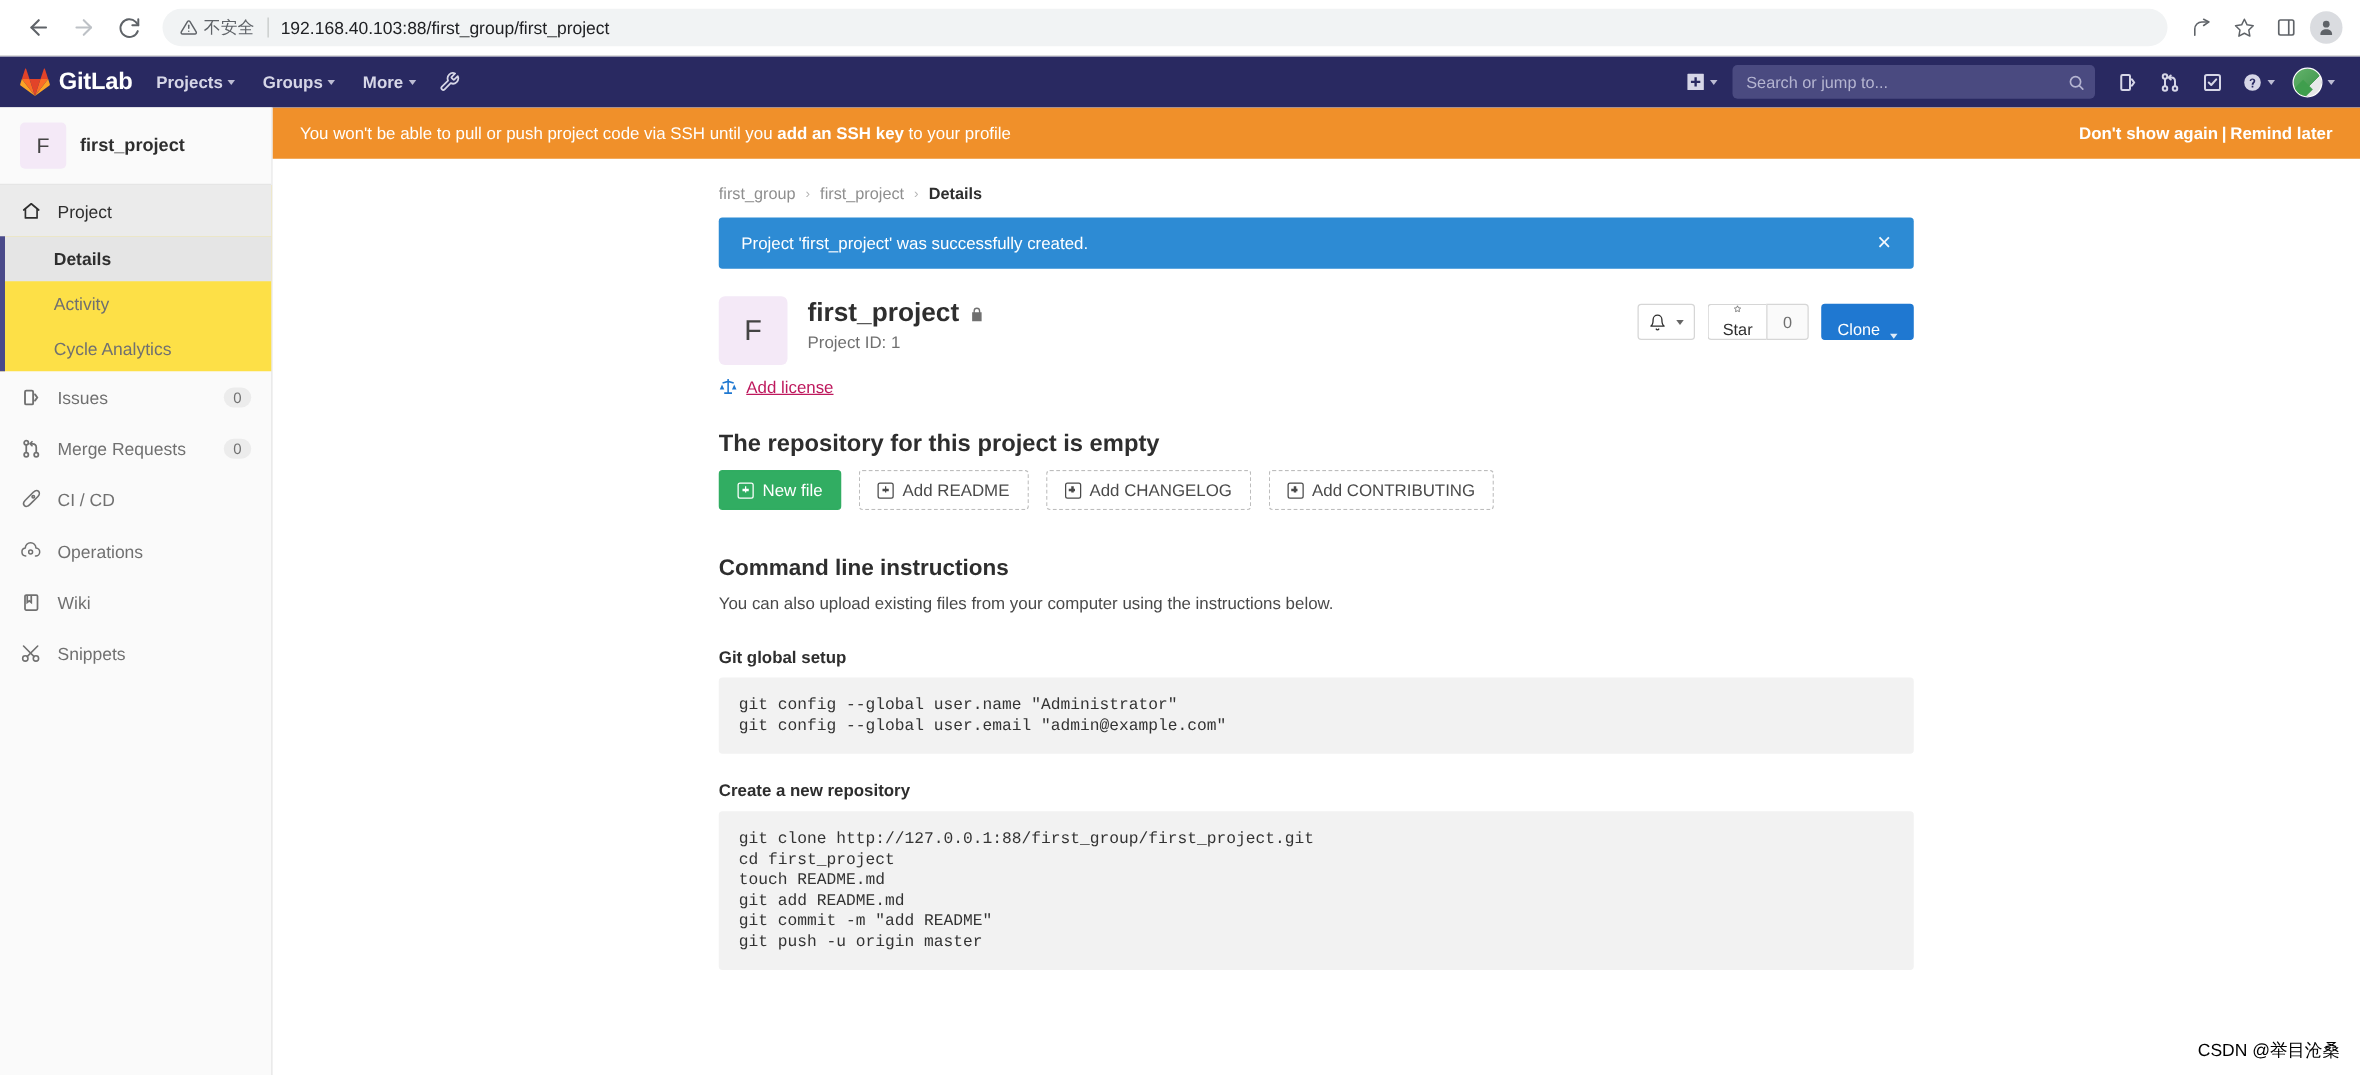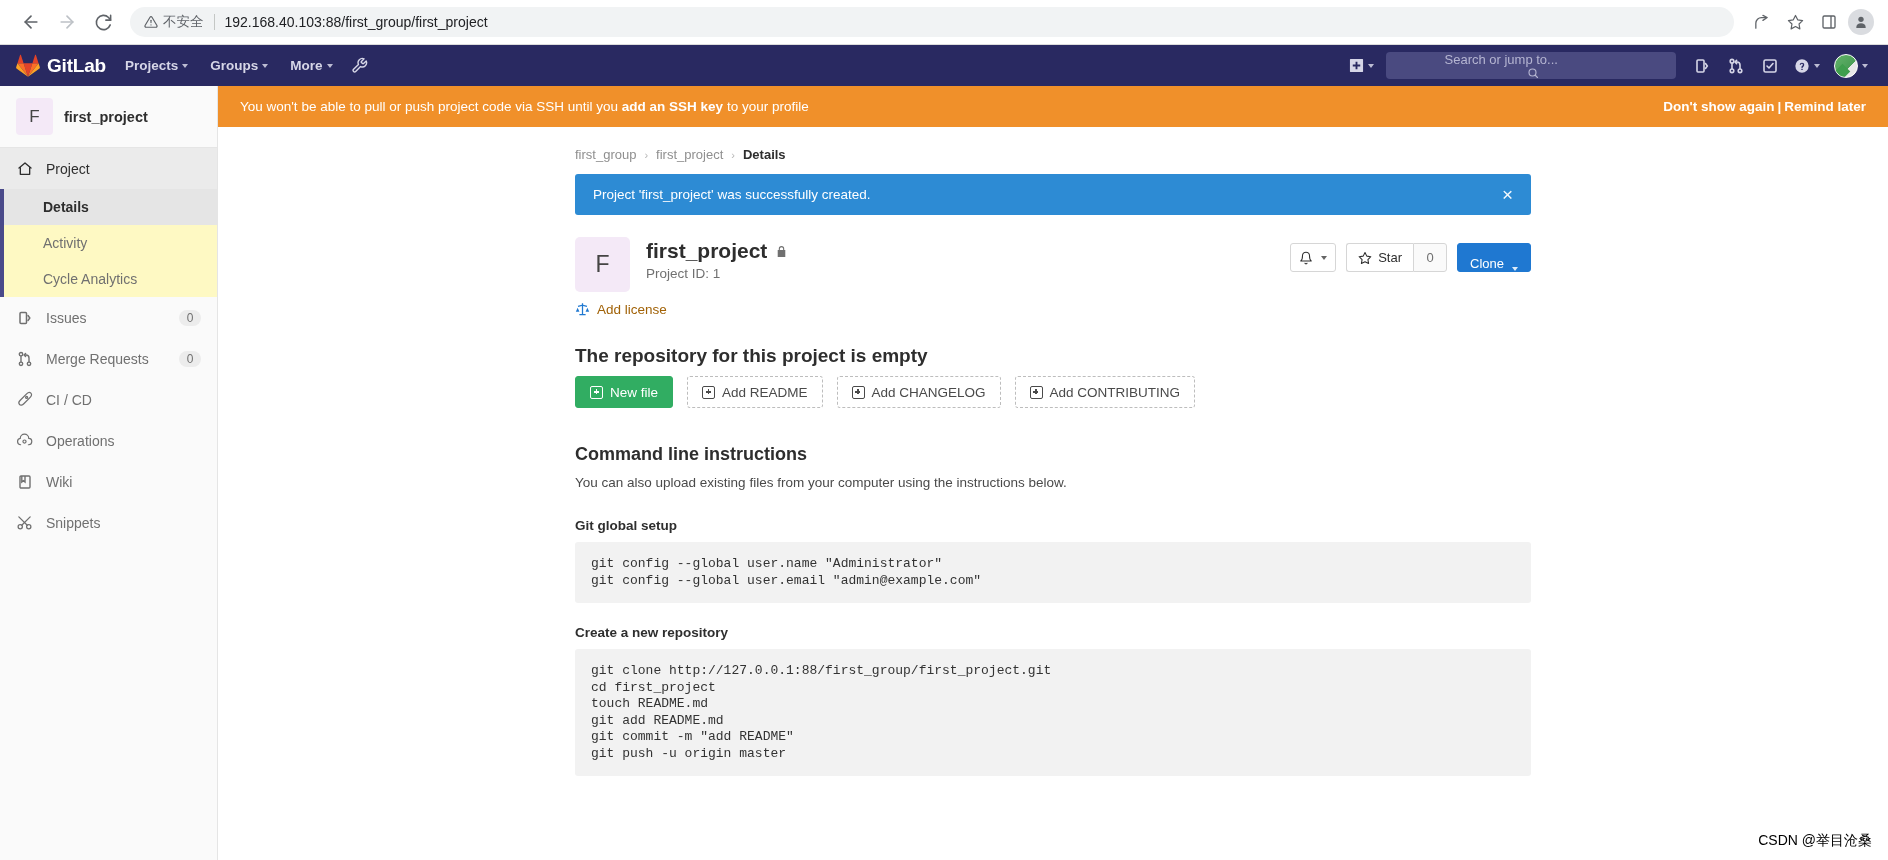--- a/index.html
+++ b/index.html
@@ -111,21 +111,20 @@
     color: #d6d6e7; border-radius: 3px;
   }
   .gl-icon-btn.with-caret { width: auto; padding: 0 6px; gap: 4px; }
   #gl-search {
     width: 290px; height: 27px;
     background: #4a4a80;
     border-radius: 4px;
     display: flex; align-items: center;
     padding: 0 8px 0 11px;
     margin: 0 8px 0 4px;
-    flex-direction: column;
   }
   #gl-search-input {
     flex: 1 1 auto;
     background: transparent; border: none; outline: none;
     color: #fff; font-size: 13px;
     font-family: "Liberation Sans", sans-serif;
   }
   #gl-search-input::placeholder { color: #b5b5d1; }
   #gl-avatar {
     width: 24px; height: 24px; border-radius: 50%;
@@ -184,21 +183,21 @@
     width: 17px; height: 17px; flex: 0 0 17px;
     display: flex; align-items: center; justify-content: center;
     color: #707070;
   }
   .nav-row .nav-label { flex: 1 1 auto; white-space: nowrap; }
   .nav-badge {
     background: #ececec; color: #707070;
     font-size: 12px; border-radius: 9px;
     padding: 1px 7px; min-width: 22px; text-align: center;
   }
-  #nav-project-section { background: #fef9c3; position: relative; }
+  #nav-project-section { background: #fde047; position: relative; }
   #nav-project-section::before {
     content: ""; position: absolute; left: 0; top: 0;
     width: 4px; height: 100%; background: #4a4a8a;
   }
   #nav-project-row {
     color: #2e2e2e; font-weight: normal;
     background: #ebebeb;
   }
   #nav-project-row .nav-ico { color: #2e2e2e; }
   .sub-row {
@@ -288,41 +287,42 @@
     font-size: 13px; color: #2e2e2e;
     gap: 6px;
   }
   #notify-btn { padding: 0 8px; gap: 8px; }
   #star-group { display: flex; height: 29px; }
   #star-btn {
     border: 1px solid #d6d6d6; border-right: none;
     border-radius: 3px 0 0 3px;
     background: #fff;
     display: flex; align-items: center; gap: 6px;
-    padding: 0 11px; font-size: 13px; color: #2e2e2e;
+    padding: 0 11px; font-size: 13px; color: #2e2e2e; flex-direction: column;
   }
   #star-count {
     border: 1px solid #d6d6d6;
     border-radius: 0 3px 3px 0;
     background: #fafafa;
     display: flex; align-items: center; justify-content: center;
     padding: 0 12px; font-size: 13px; color: #707070;
     min-width: 34px;
   }
   #clone-btn {
     background: #1f78d1; border: 1px solid #1f78d1; color: #fff;
     height: 29px; border-radius: 3px;
     display: flex; align-items: flex-end; gap: 8px;
     padding: 0 12px; font-size: 13px; font-weight: normal;
   }
 
   #add-license-row {
     display: flex; align-items: flex-end; gap: 7px;
-    color: #a16207; font-size: 13.5px;
+    color: #be185d; font-size: 13.5px;
     margin-bottom: 28px;
+    text-decoration: underline;
   }
   #add-license-row .lic-ico { color: #1f78d1; display: flex; }
 
   #empty-repo-title {
     font-size: 19px; font-weight: bold; color: #2e2e2e;
     margin-bottom: 9px;
   }
   #empty-repo-sub { font-size: 13.5px; color: #4a4a4a; margin-bottom: 22px; }
 
   #file-actions { display: flex; align-items: center; gap: 14px; margin-bottom: 36px; }

